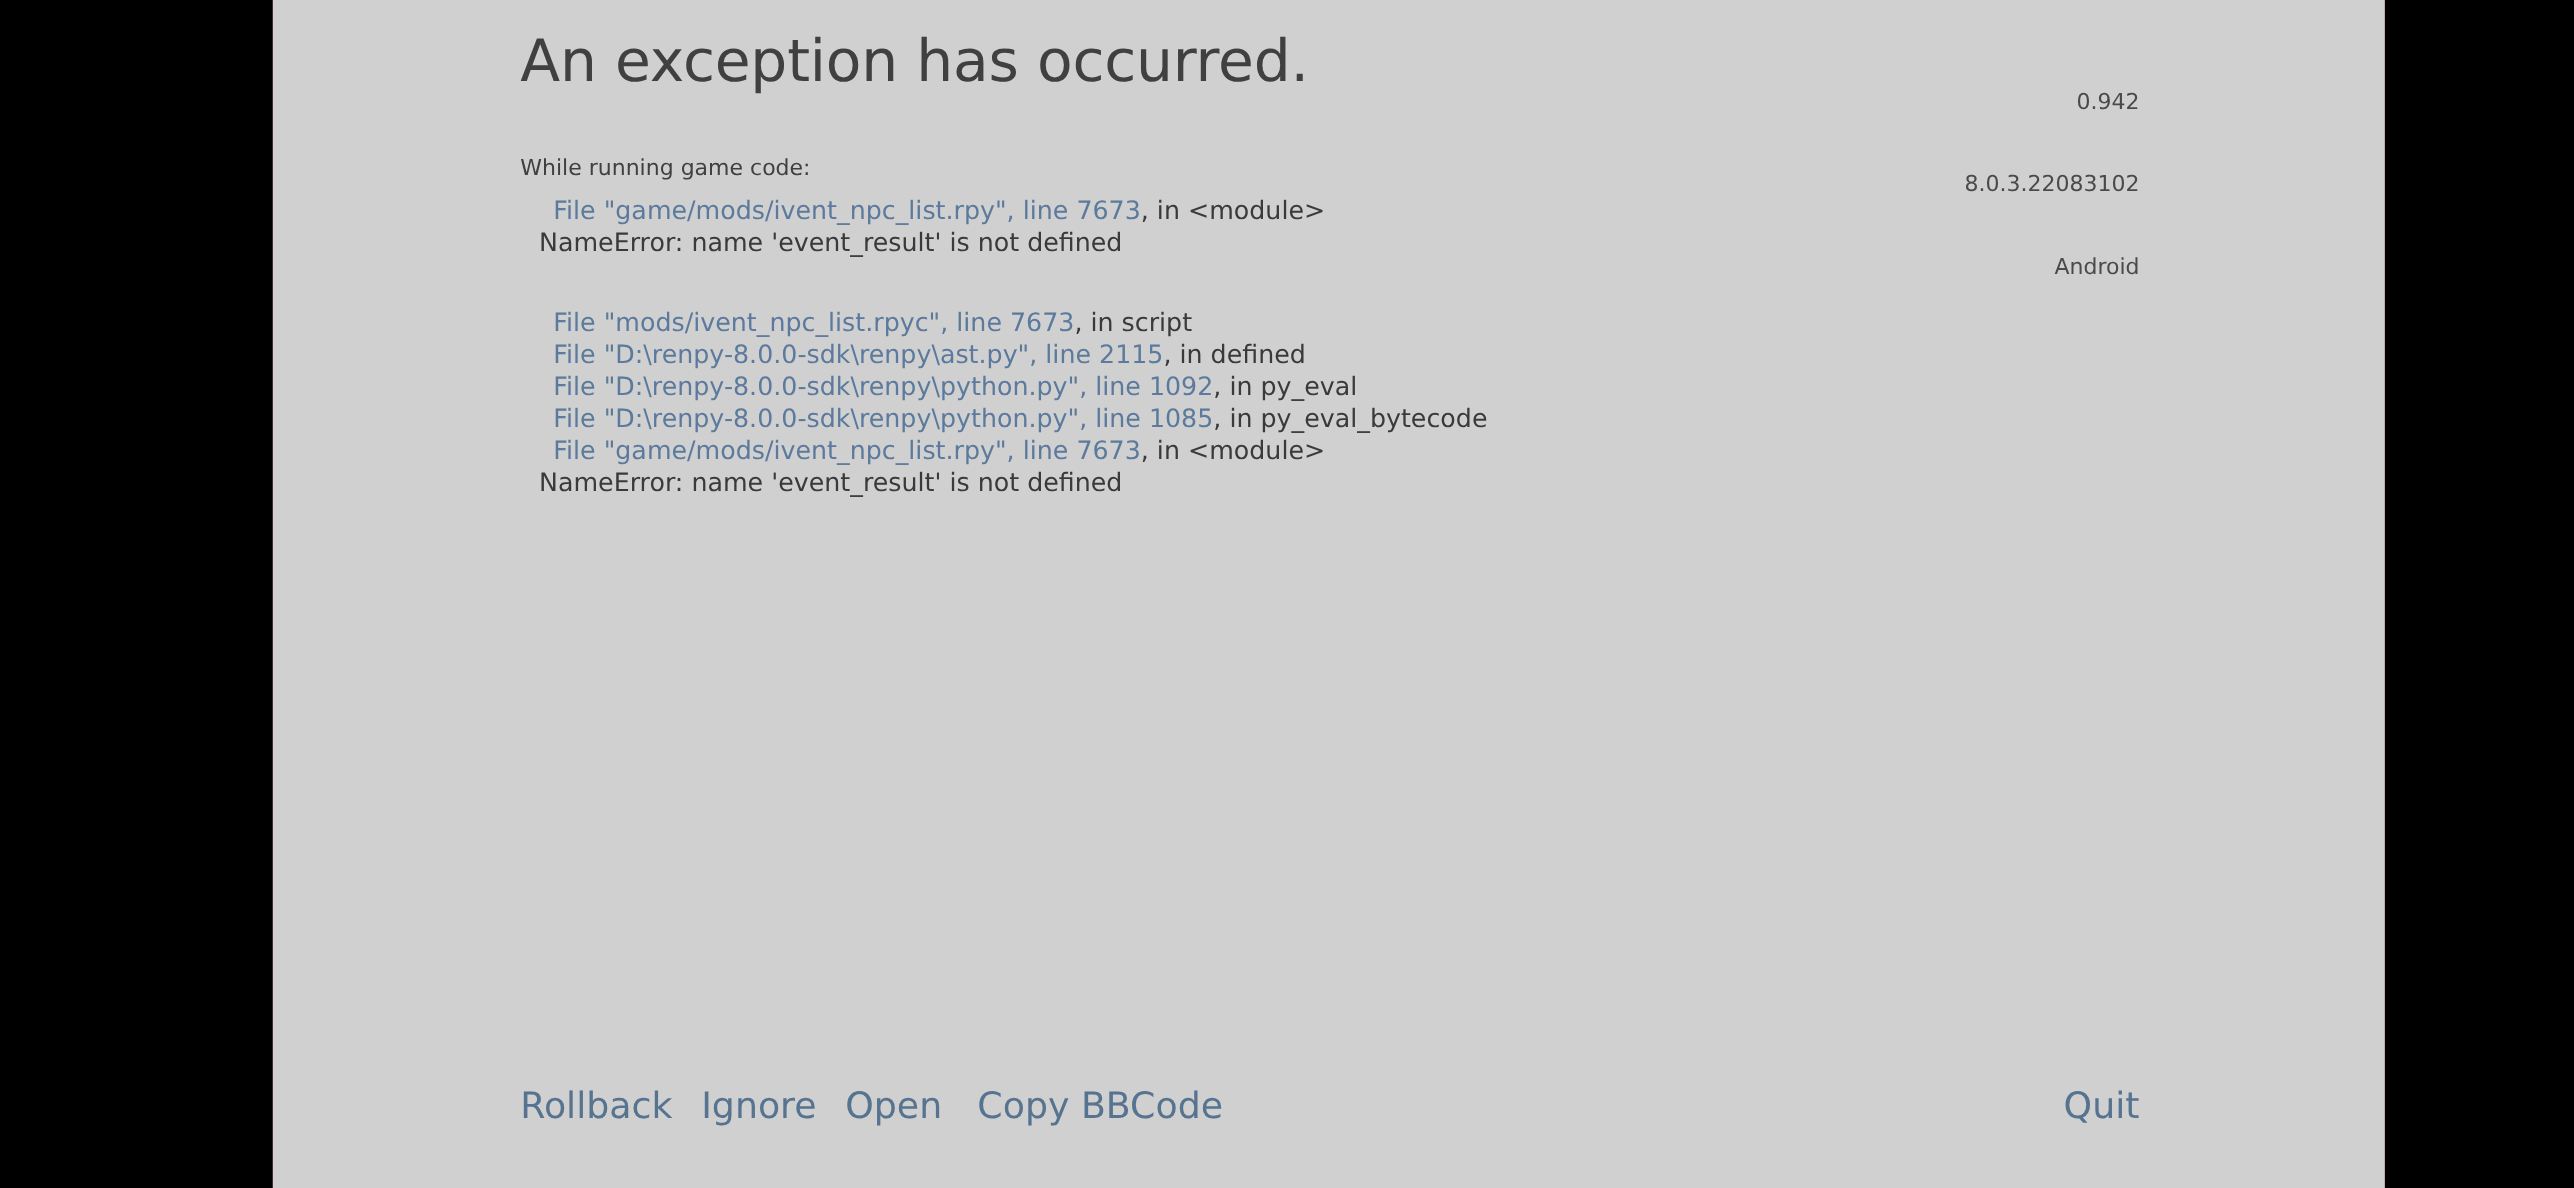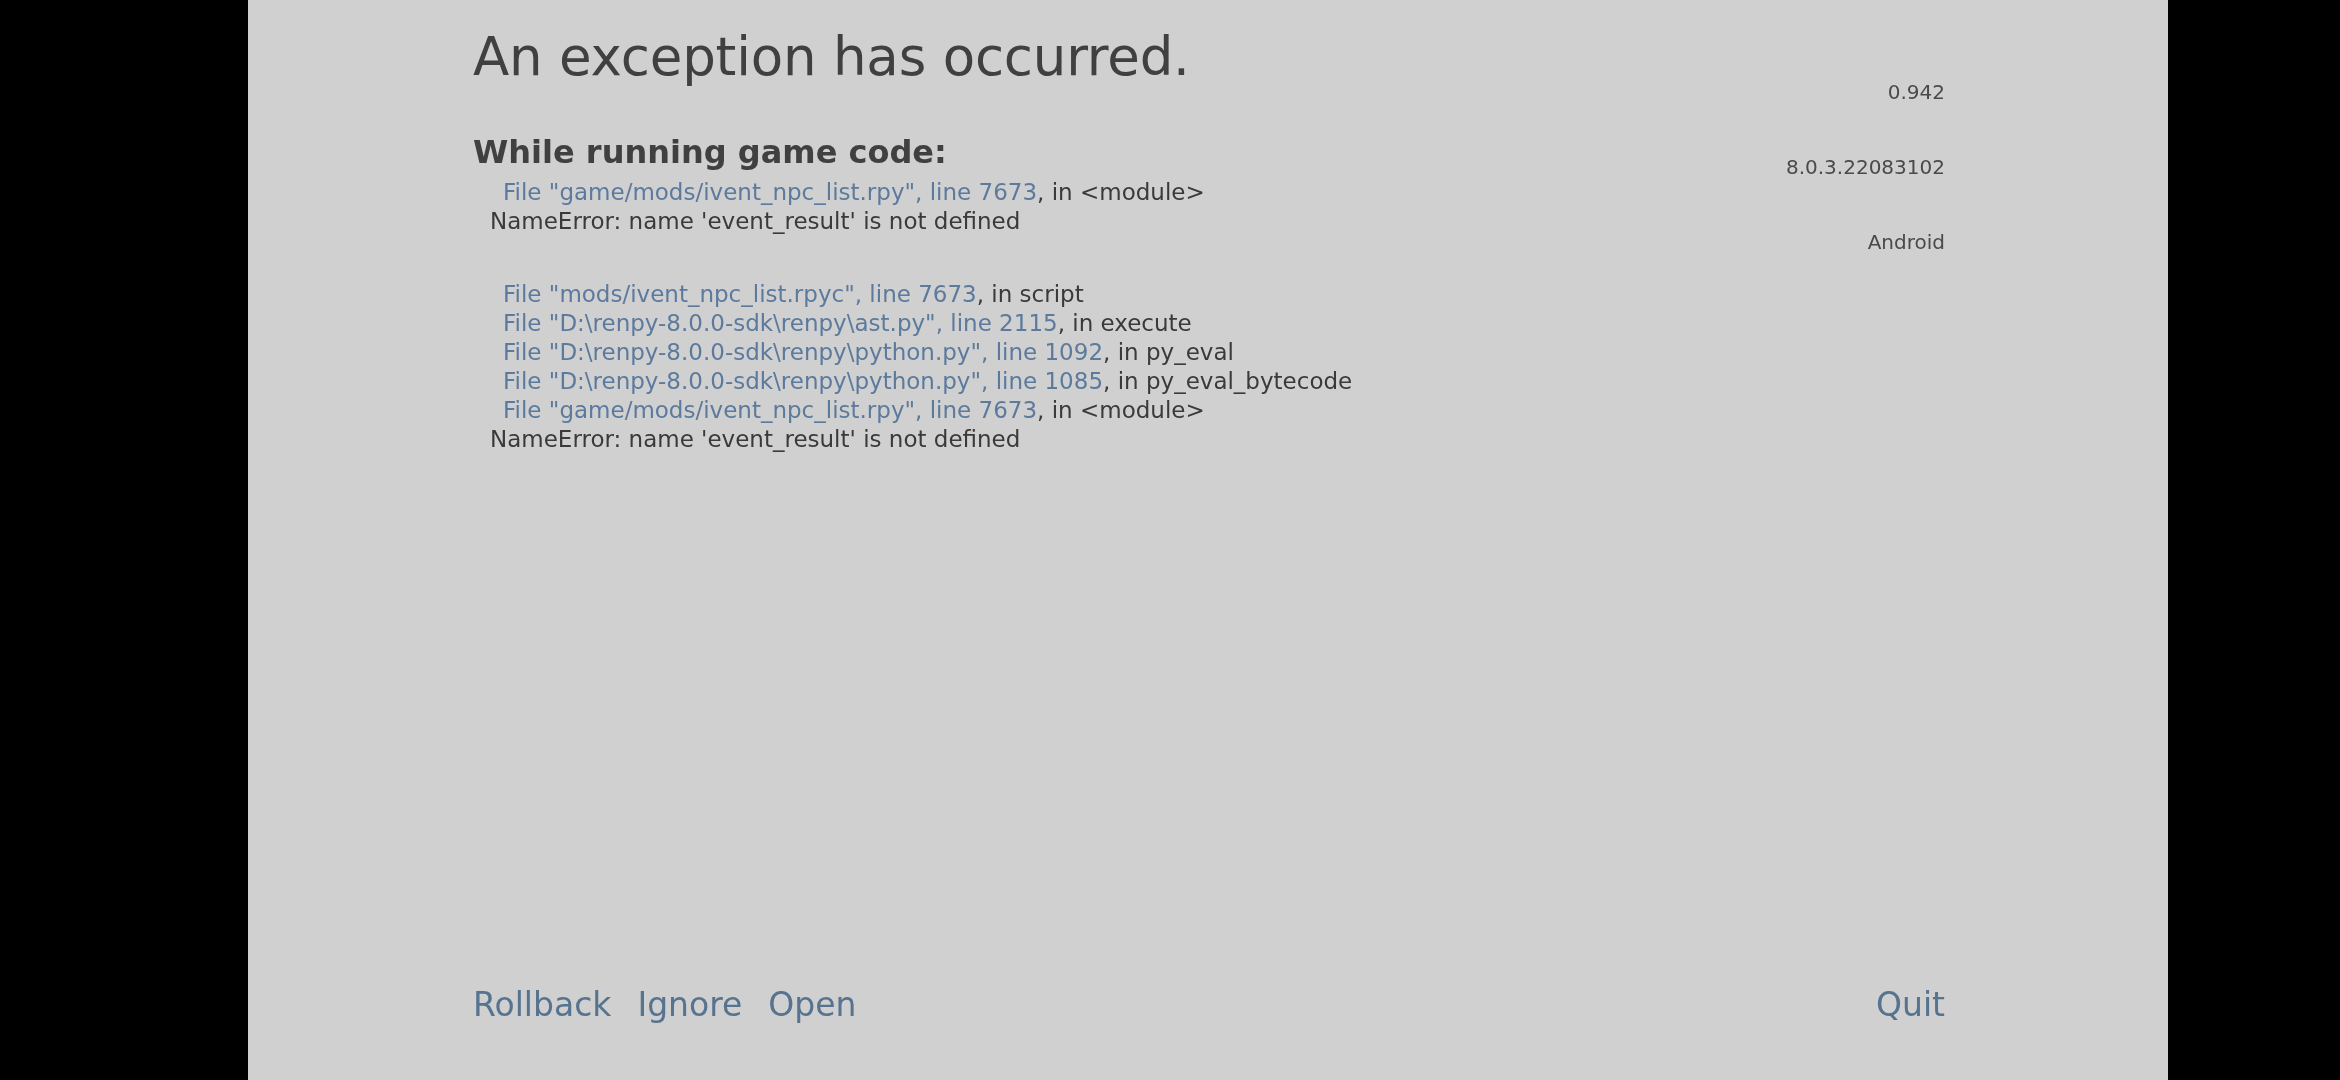--- a/index.html
+++ b/index.html
@@ -70,23 +70,23 @@
     margin: 0;
     letter-spacing: -0.2px;
   }
 
   .section {
     margin-top: 44px;
   }
 
   .section-heading {
     color: #404040;
-    font-size: 32px;
+    font-size: 20px;
     line-height: 40px;
-    font-weight: bold;
+    font-weight: normal;
     margin: 0 0 6px 0;
   }
 
   .tb-line {
     font-size: 23px;
     line-height: 29px;
     color: #3a3a3a;
     white-space: pre;
   }
 
@@ -160,33 +160,34 @@
       <h1 class="page-title">An exception has occurred.</h1>
 
       <div id="sections">
           <div class="section">
             <div class="section-heading">While running game code:</div>
             <div class="tb-line file"><span class="tb-link">File "game/mods/ivent_npc_list.rpy", line 7673</span><span class="tb-rest">, in &lt;module&gt;</span></div>
             <div class="tb-line err">NameError: name 'event_result' is not defined</div>
           </div>
           <div class="section">
             <div class="tb-line file"><span class="tb-link">File "mods/ivent_npc_list.rpyc", line 7673</span><span class="tb-rest">, in script</span></div>
-            <div class="tb-line file"><span class="tb-link">File "D:\renpy-8.0.0-sdk\renpy\ast.py", line 2115</span><span class="tb-rest">, in execute</span></div>
+            <div class="tb-line file"><span class="tb-link">File "D:\renpy-8.0.0-sdk\renpy\ast.py", line 2115</span><span class="tb-rest">, in defined</span></div>
             <div class="tb-line file"><span class="tb-link">File "D:\renpy-8.0.0-sdk\renpy\python.py", line 1092</span><span class="tb-rest">, in py_eval</span></div>
             <div class="tb-line file"><span class="tb-link">File "D:\renpy-8.0.0-sdk\renpy\python.py", line 1085</span><span class="tb-rest">, in py_eval_bytecode</span></div>
             <div class="tb-line file"><span class="tb-link">File "game/mods/ivent_npc_list.rpy", line 7673</span><span class="tb-rest">, in &lt;module&gt;</span></div>
             <div class="tb-line err">NameError: name 'event_result' is not defined</div>
           </div>
         </div>
 
     </div>
 
     <div id="buttonbar">
       <div id="buttons-left">
           <button class="rp-button">Rollback</button>
           <button class="rp-button">Ignore</button>
           <button class="rp-button spaced">Open</button>
+          <button class="rp-button spaced">Copy BBCode</button>
         </div>
       <div id="buttons-right"><button class="rp-button">Quit</button></div>
     </div>
 
   </div>
 </div>
 
 </body></html>

